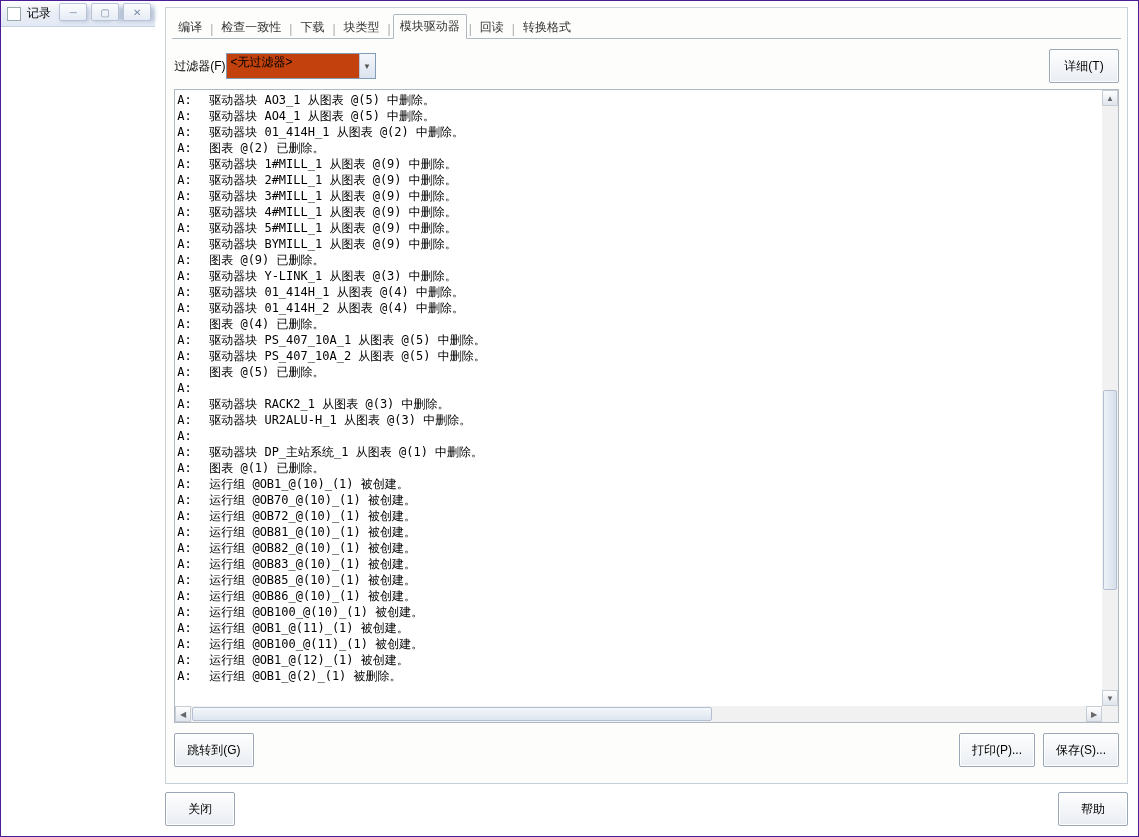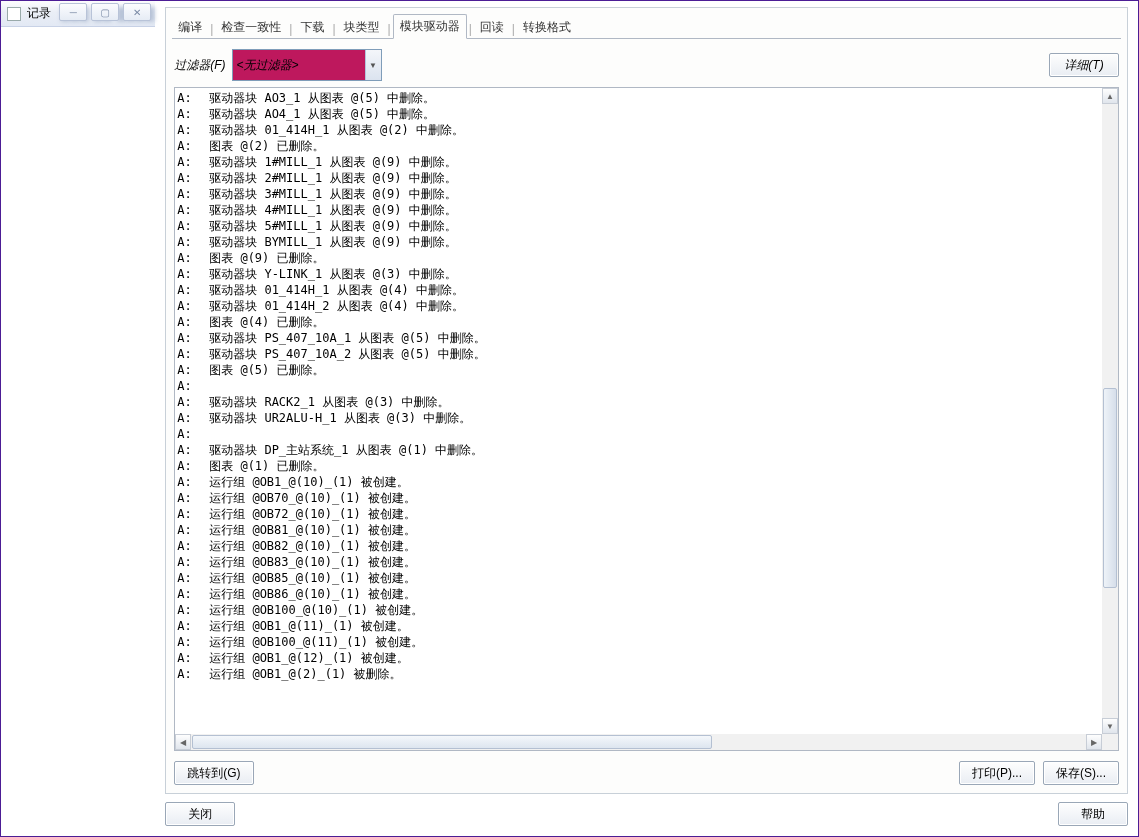--- a/index.html
+++ b/index.html
@@ -55,21 +55,21 @@
     flex: 1 1 auto;
     padding: 6px 10px 10px 10px;
     display: flex; flex-direction: column;
   }
   .content-panel {
     flex: 1 1 auto;
     border: 1px solid #c8d0d8;
     background: #fdfdfc;
     display: flex; flex-direction: column;
     position: relative;
-    padding-bottom: 8px;
+    padding-bottom: 16px;
   }
   
   .tab-row {
     display: flex; align-items: flex-end;
     padding: 6px 6px 0 6px;
     gap: 0;
   }
   .tab-row .sep { color: #aaa; padding: 0 2px 3px 2px; }
   .tab {
     padding: 3px 6px 3px 6px;
@@ -84,44 +84,43 @@
     border-radius: 2px 2px 0 0;
   }
   .tab-underline {
     border-top: 1px solid #b0b8c4;
     margin: -1px 6px 0 6px;
   }
   
   .filter-row {
     display: flex; align-items: center;
     padding: 10px 8px 6px 8px;
-    gap: 6px;
-    font-style: italic;
+    gap: 0;
   }
   .filter-row .label { white-space: nowrap; }
   .combo {
     position: relative;
-    width: 150px; height: 32px;
+    width: 150px; height: 26px;
     border: 1px solid #7f9db9;
-    background: #be185d;
-    display: flex; align-items: center;
+    background: #c2410c;
+    display: flex; 
     padding-left: 4px;
     font-size: 12px;
   }
   .combo .arrow {
     position: absolute; right: 0; top: 0;
     width: 16px; height: 100%;
     background: linear-gradient(#f4f6fa,#dbe3ef);
     border-left: 1px solid #b4c4dc;
     display: flex; align-items: center; justify-content: center;
     font-size: 8px; color: #555;
   }
   .spacer { flex: 1 1 auto; }
   .btn {
-    height: 24px;
+    height: 34px;
     min-width: 70px;
     padding: 0 12px;
     border: 1px solid #9aa7b7;
     background: linear-gradient(#fefefe,#e9edf3);
     border-radius: 2px;
     box-shadow: inset 0 0 0 1px #fff;
     font-size: 12px;
     display: inline-flex; align-items: center; justify-content: center;
     cursor: default;
   }

